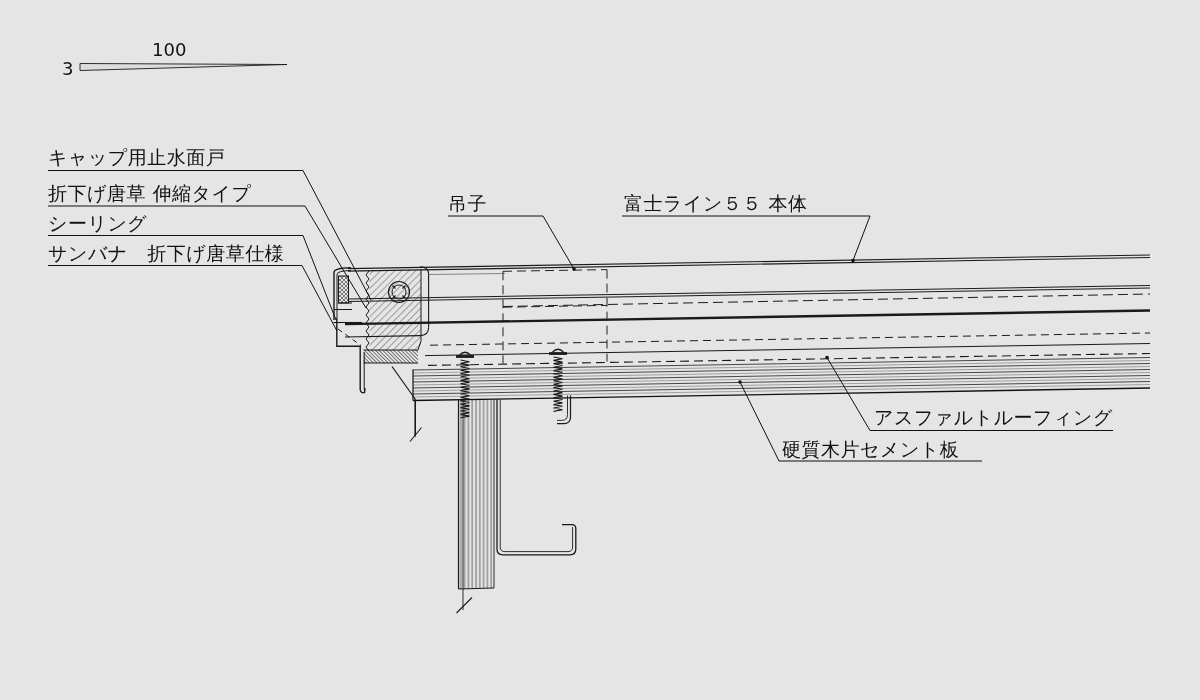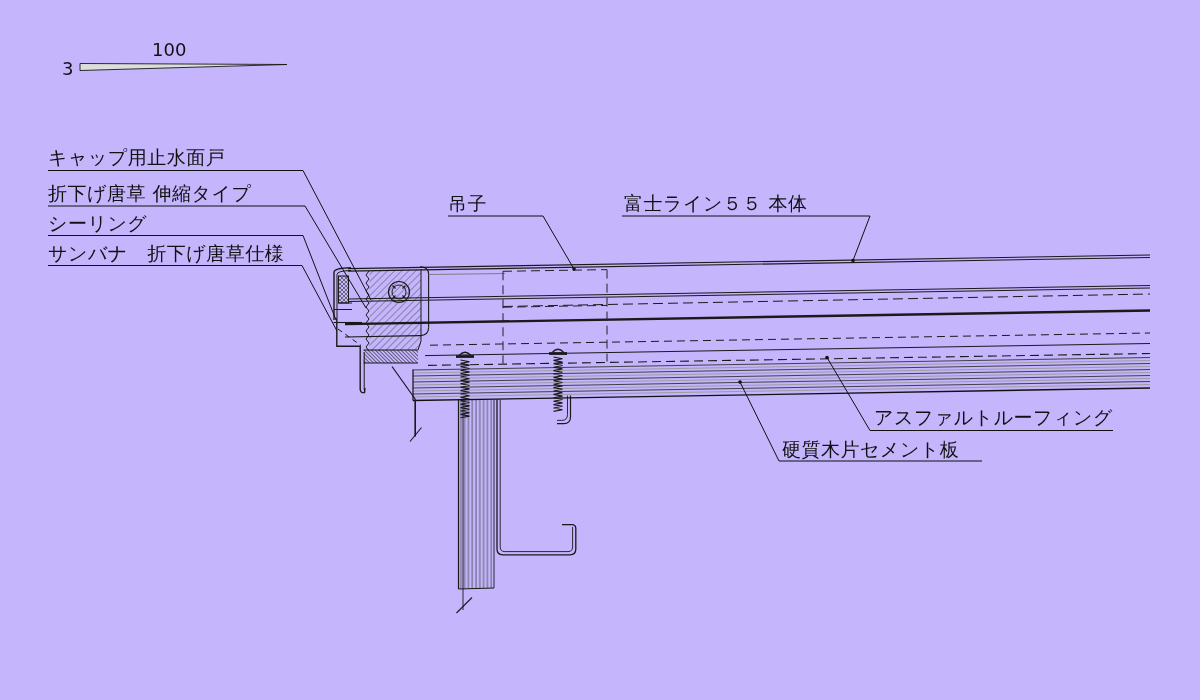--- a/index.html
+++ b/index.html
@@ -1,19 +1,19 @@
 <!DOCTYPE html>
 <html><head>
 <meta charset="utf-8">
 <style>
   html,body{margin:0;padding:0;background:#ffffff;}
   .stage{
     position:relative;
     width:1200px;height:700px;
-    background:#c4b5fd;
+    background:#e5e5e5;
     overflow:hidden;
     font-family:"DejaVu Sans",sans-serif;
   }
   svg{display:block;}
   text.callout{
     font-family:"DejaVu Sans",sans-serif;
     font-size:19px;
     fill:#111111;
     letter-spacing:0.5px;
   }

